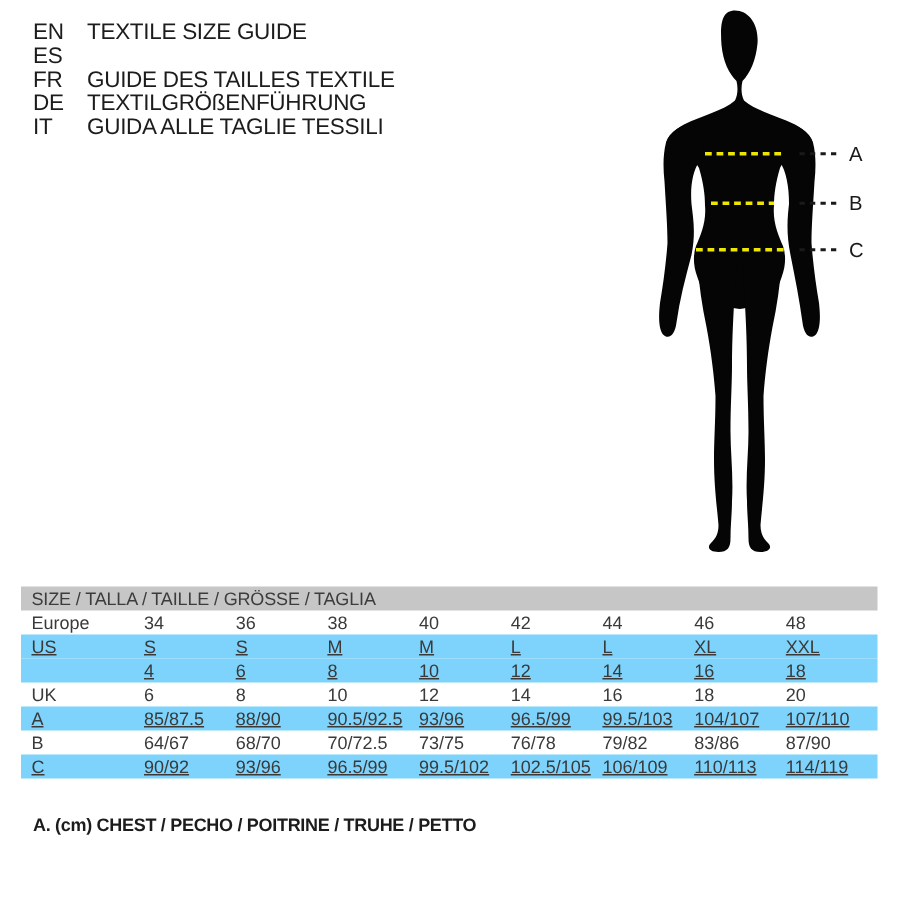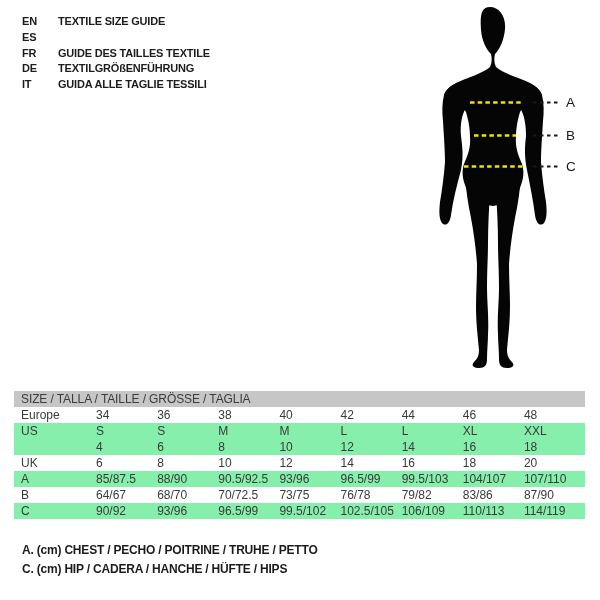--- a/index.html
+++ b/index.html
@@ -1,39 +1,39 @@
 <!DOCTYPE html>
 <html><head>
 <meta charset="utf-8">
 <style>
   html,body{margin:0;padding:0;background:#fff;}
   .page{position:relative;width:600px;height:600px;background:#ffffff;
         font-family:"Liberation Sans",sans-serif;color:#222;overflow:hidden;}
 
   
   .lang-list{position:absolute;left:22px;top:14px;}
-  .lang-row{display:flex;font-size:11px;font-weight:700;line-height:15.8px;
+  .lang-row{display:flex;font-size:15px;font-weight:400;line-height:15.8px;
             letter-spacing:-0.2px;color:#1c1c1c;}
   .lang-code{width:36px;flex:none;}
 
   
   .figure{position:absolute;left:420px;top:0;width:180px;height:380px;}
   .figure svg{position:absolute;left:0;top:0;}
   .measure-label{position:absolute;left:146px;width:20px;font-size:13.5px;
                  color:#1a1a1a;font-weight:400;}
   .ml-a{top:95px;} .ml-b{top:128px;} .ml-c{top:159px;}
 
   
   .group-title{position:absolute;left:22px;top:364px;font-size:12.5px;
                font-weight:700;letter-spacing:-0.2px;color:#1c1c1c;}
   .size-table{position:absolute;left:14px;top:391px;width:571px;font-size:12px;}
   .tbl-header{height:16px;line-height:17px;background:#c6c6c6;color:#3c3c3c;
               padding-left:7px;letter-spacing:-0.1px;}
   .tbl-row{display:flex;height:16px;line-height:16px;color:#3a3a3a;}
-  .tbl-row.shaded{background:#86efac;}
+  .tbl-row.shaded{background:#7dd3fc;text-decoration:underline;}
   .cell-label{width:82px;flex:none;padding-left:7px;box-sizing:border-box;}
   .cell-val{flex:1;text-align:left;}
 
   
   .legend{position:absolute;left:22px;top:541px;}
   .legend-line{font-size:12px;font-weight:700;line-height:18.6px;
                letter-spacing:-0.2px;color:#1c1c1c;}
 </style>
 </head>
 <body>
@@ -193,16 +193,15 @@
           <div class="cell-val">102.5/105</div>
           <div class="cell-val">106/109</div>
           <div class="cell-val">110/113</div>
           <div class="cell-val">114/119</div>
         </div>
       </div>
   </div>
 
   <div class="legend">
       <div class="legend-line">A. (cm) CHEST / PECHO / POITRINE / TRUHE / PETTO</div>
-      <div class="legend-line">C. (cm) HIP / CADERA / HANCHE / HÜFTE / HIPS</div>
     </div>
 
 </div>
 
 </body></html>

